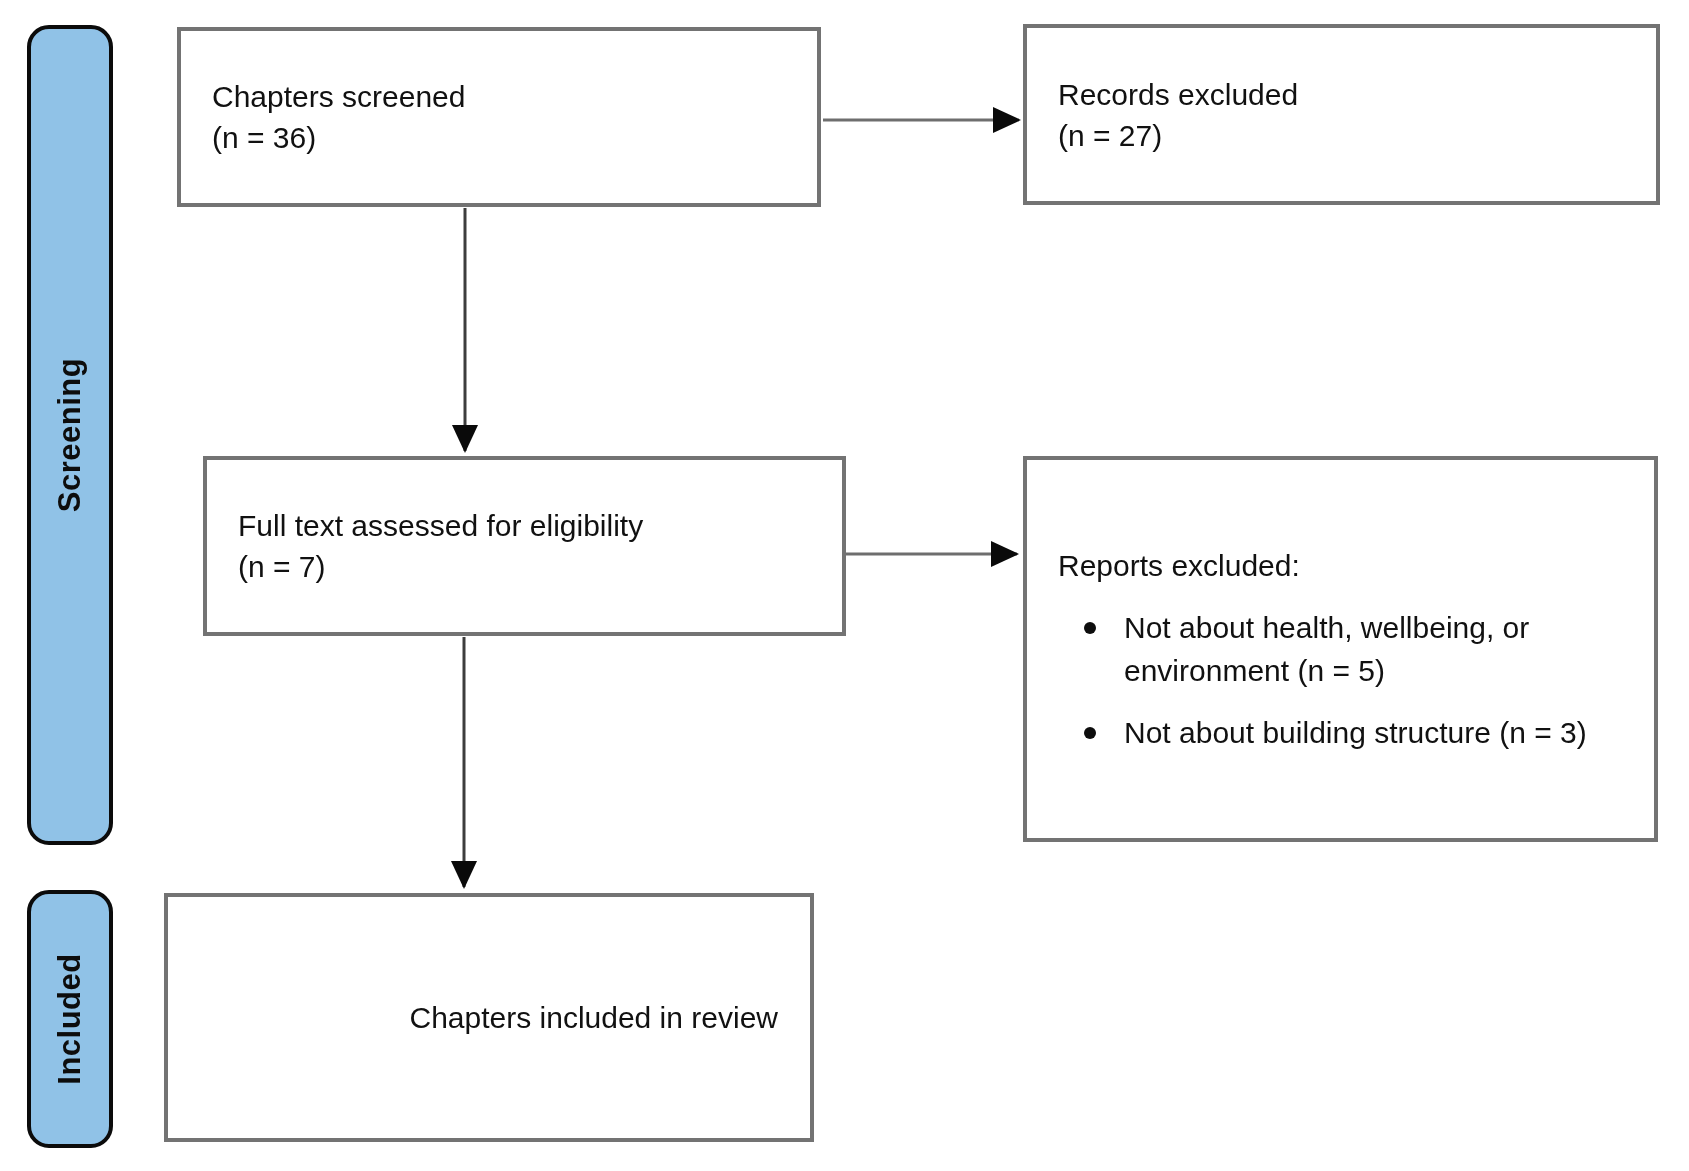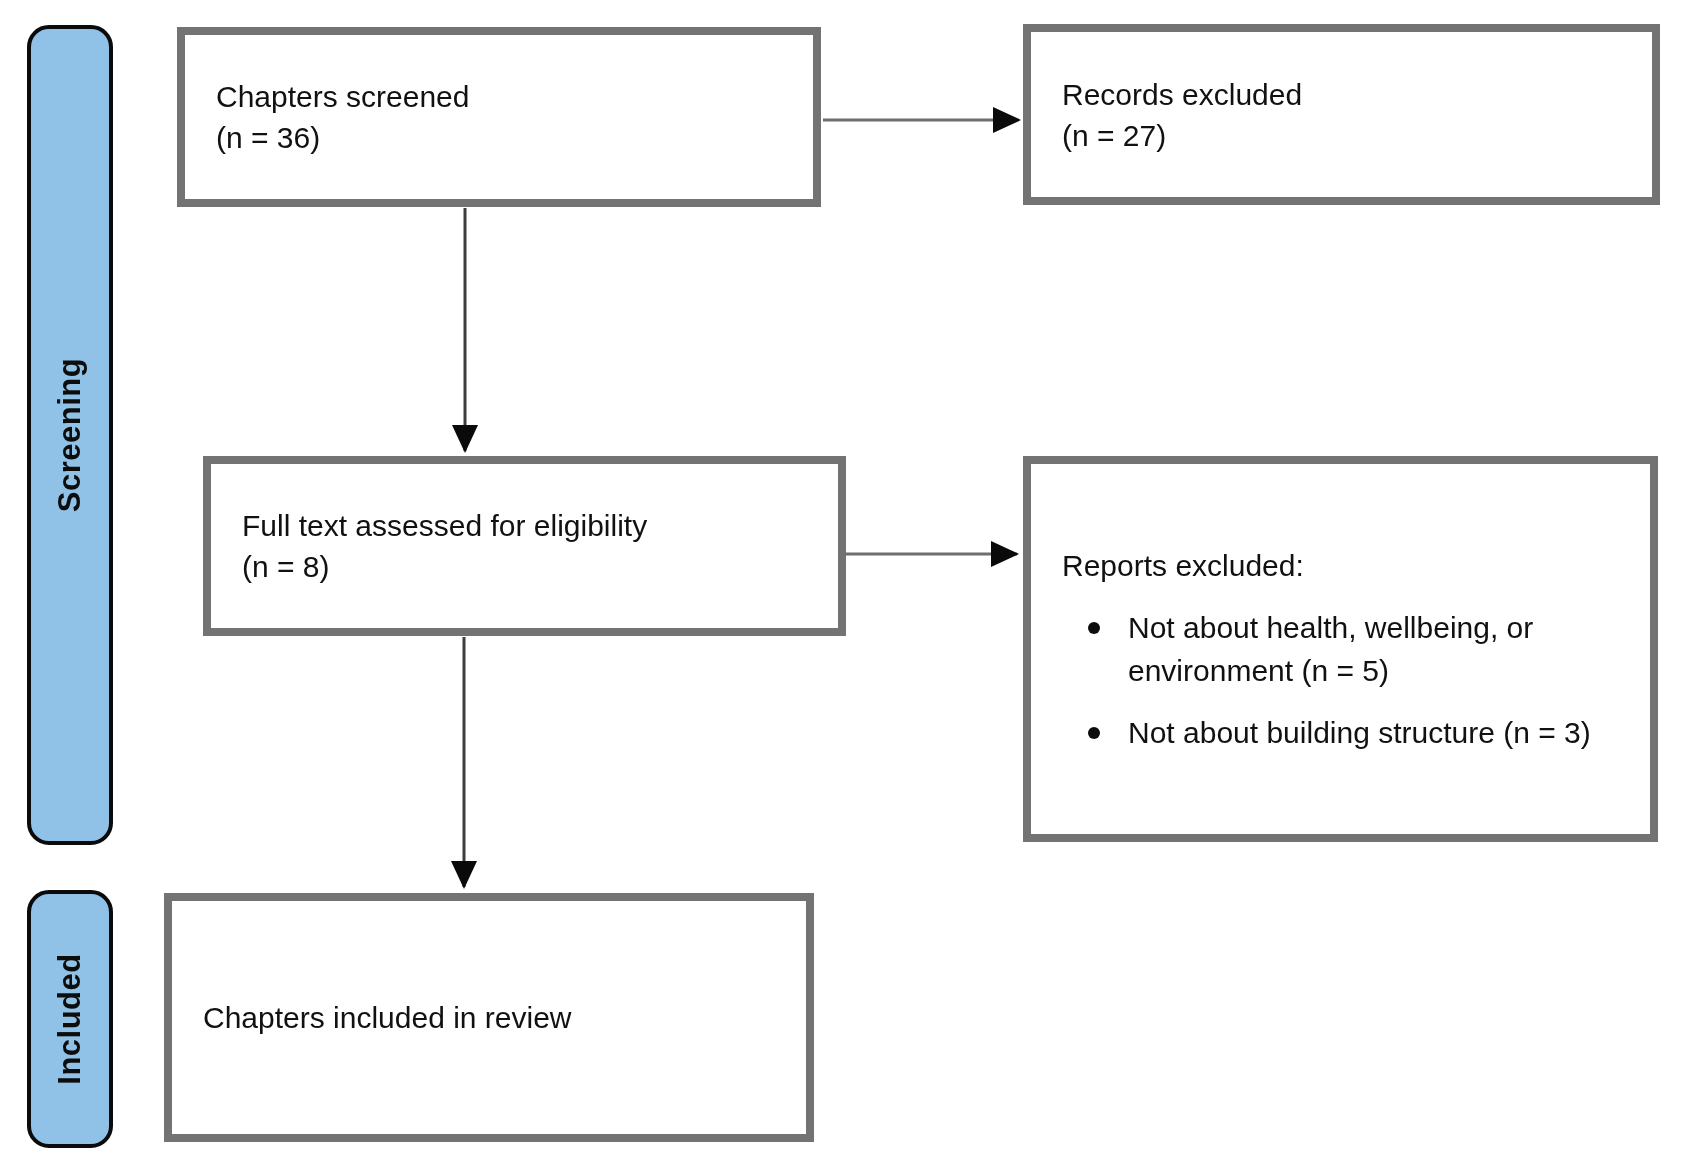--- a/index.html
+++ b/index.html
@@ -38,35 +38,35 @@
     font-size: 31px;
     font-weight: bold;
     letter-spacing: 0.5px;
     color: #0d0d0d;
   }
 
   
   .flow-box {
     position: absolute;
     background: #ffffff;
-    border: 8px solid #737373;
+    border: 4px solid #737373;
     box-sizing: border-box;
     display: flex;
     flex-direction: column;
     justify-content: center;
     padding-left: 31px;
     padding-right: 32px;
     font-size: 30px;
     line-height: 41px;
   }
   .box-chapters-screened { left: 177px;  top: 27px;  width: 644px; height: 180px; }
   .box-records-excluded  { left: 1023px; top: 24px;  width: 637px; height: 181px; }
   .box-full-text         { left: 175px;  top: 456px; width: 643px; height: 180px; margin-left: 28px; }
   .box-reports-excluded  { left: 1023px; top: 456px; width: 635px; height: 386px; line-height: 43px; }
-  .box-chapters-included { left: 164px;  top: 893px; width: 650px; height: 249px; }
+  .box-chapters-included { left: 164px;  top: 893px; width: 650px; height: 249px; align-items: flex-end; }
 
   .box-line { display: block; }
 
   
   .excl-list {
     list-style: none;
     margin: 0;
     padding: 0;
   }
   .excl-item {
@@ -123,21 +123,21 @@
     <span class="box-line">(n = 36)</span>
   </div>
 
   <div class="flow-box box-records-excluded">
     <span class="box-line">Records excluded</span>
     <span class="box-line">(n = 27)</span>
   </div>
 
   <div class="flow-box box-full-text">
     <span class="box-line">Full text assessed for eligibility</span>
-    <span class="box-line">(n = 8)</span>
+    <span class="box-line">(n = 7)</span>
   </div>
 
   <div class="flow-box box-reports-excluded">
     <span class="box-line">Reports excluded:</span>
     <ul class="excl-list">
       <li class="excl-item">
         <span class="bullet-dot"></span>
         <span>Not about health, wellbeing, or environment (n = 5)</span>
       </li>
       <li class="excl-item">

